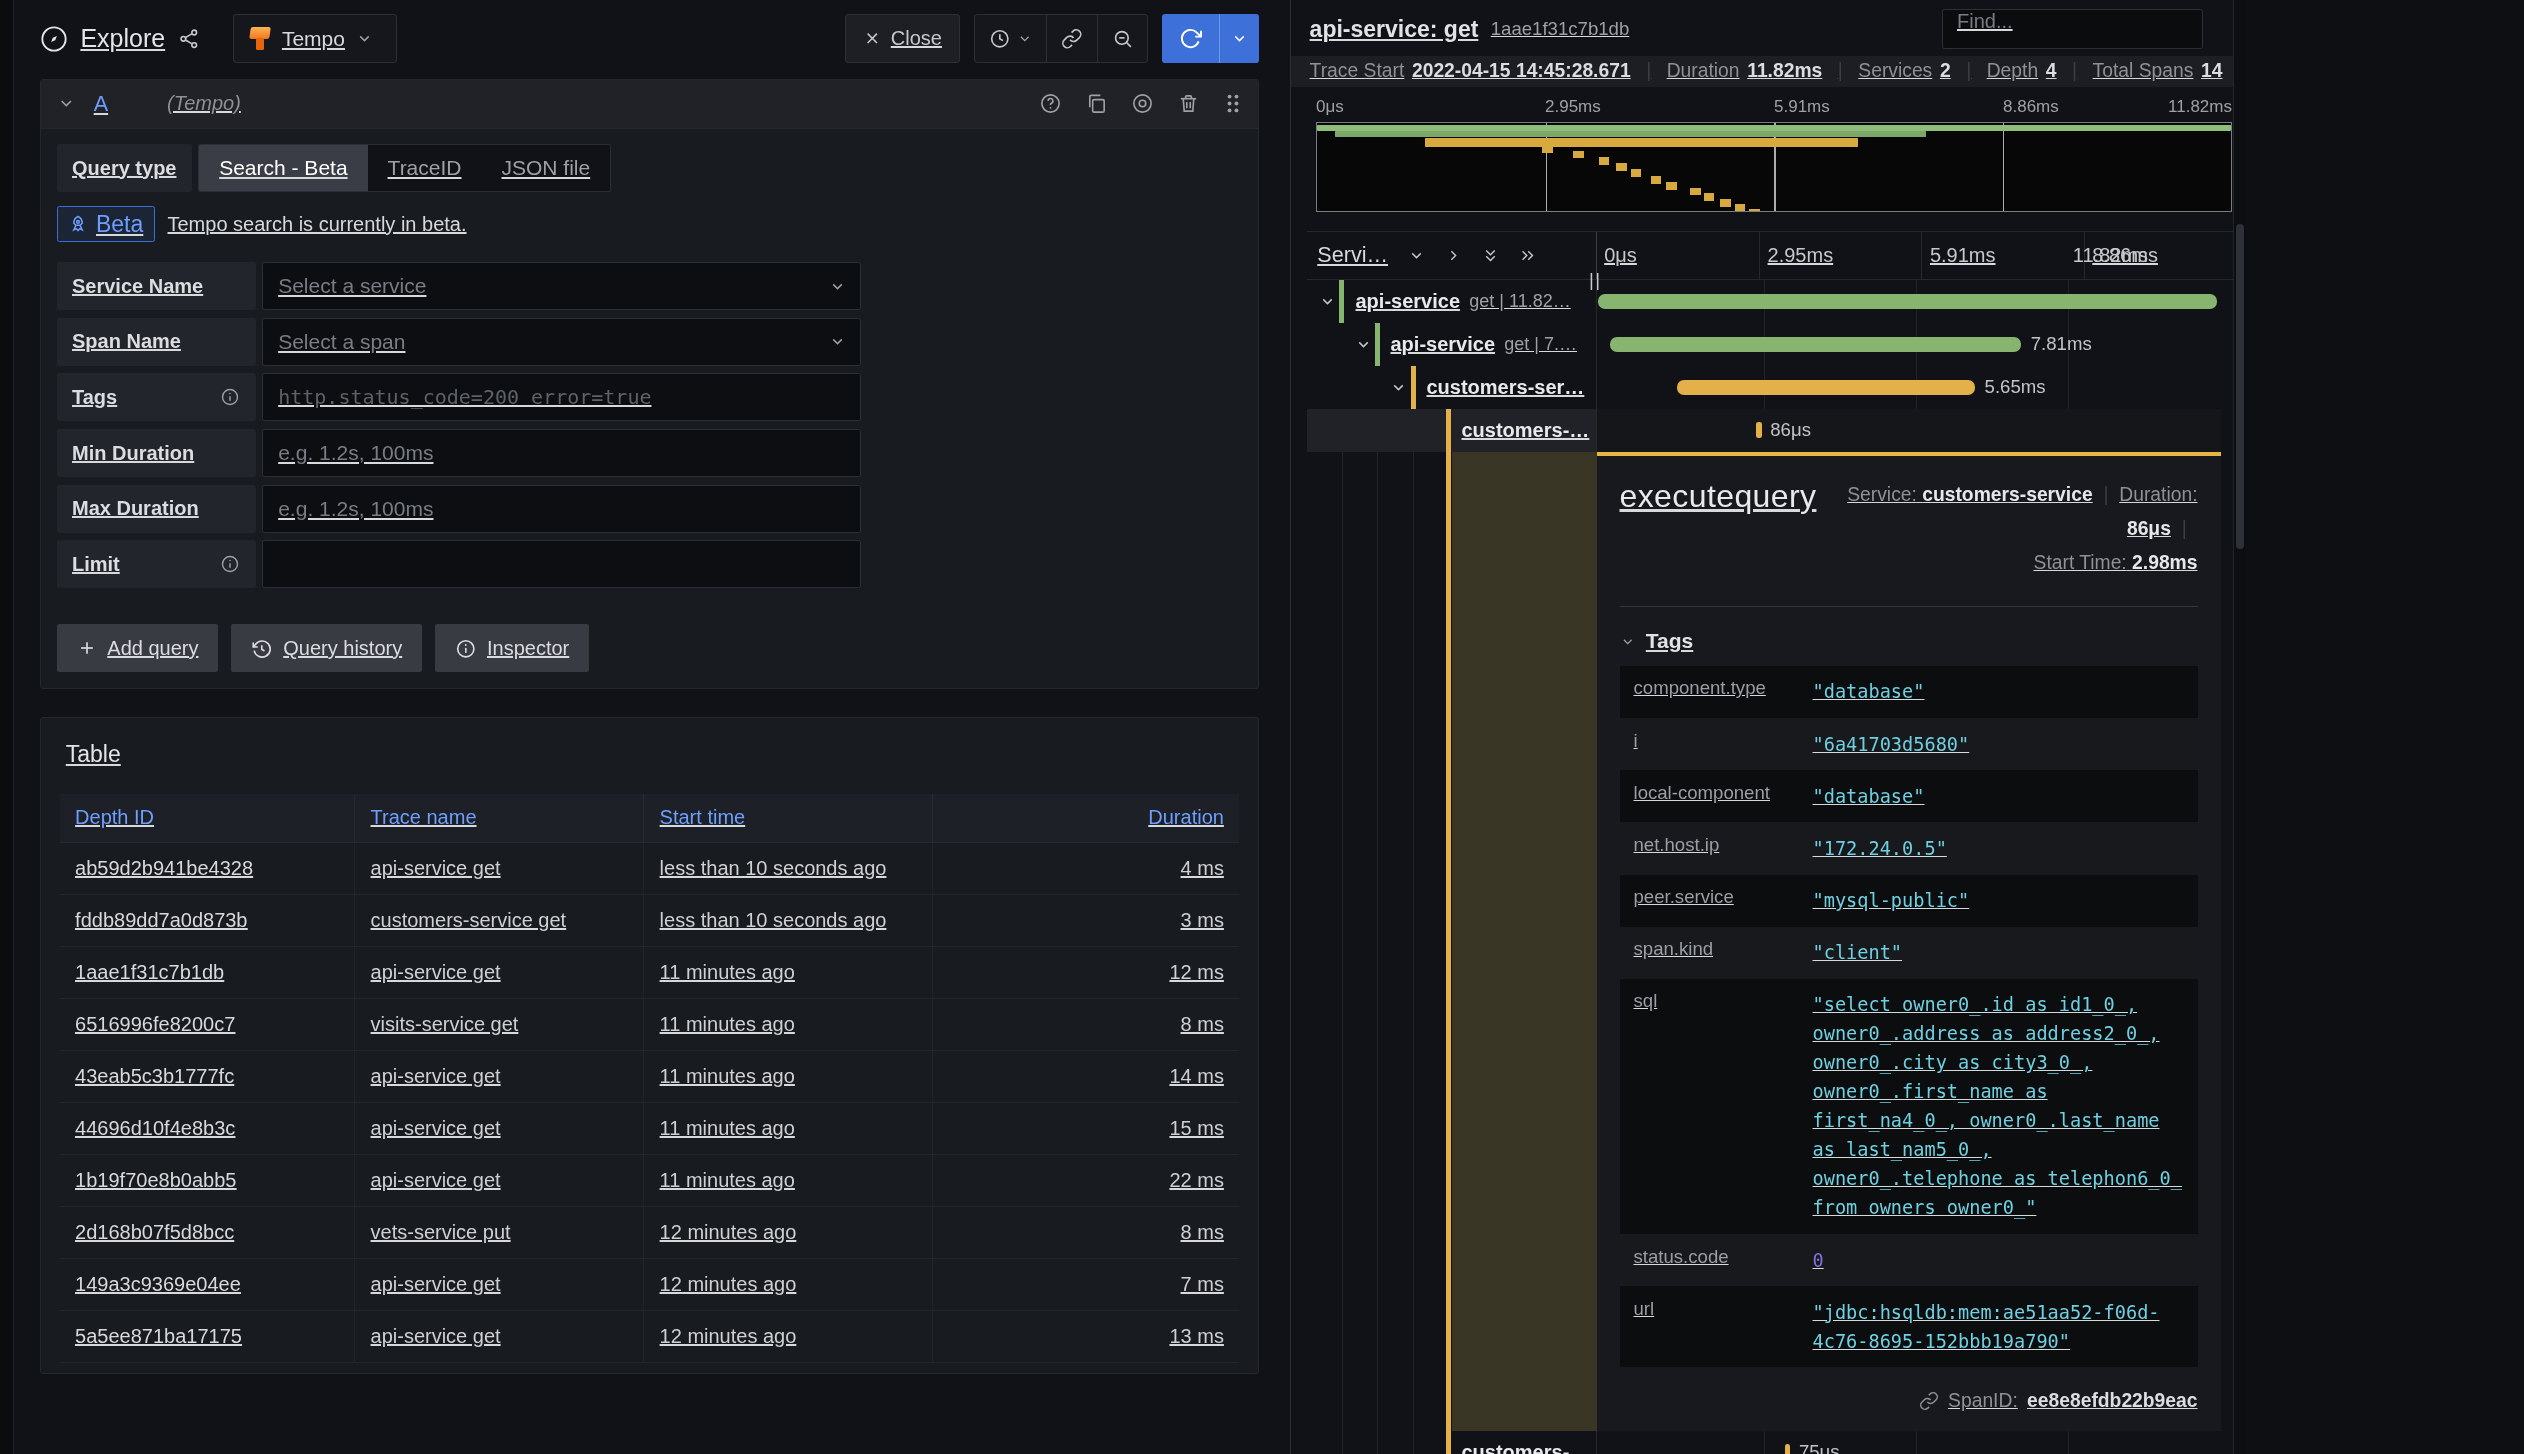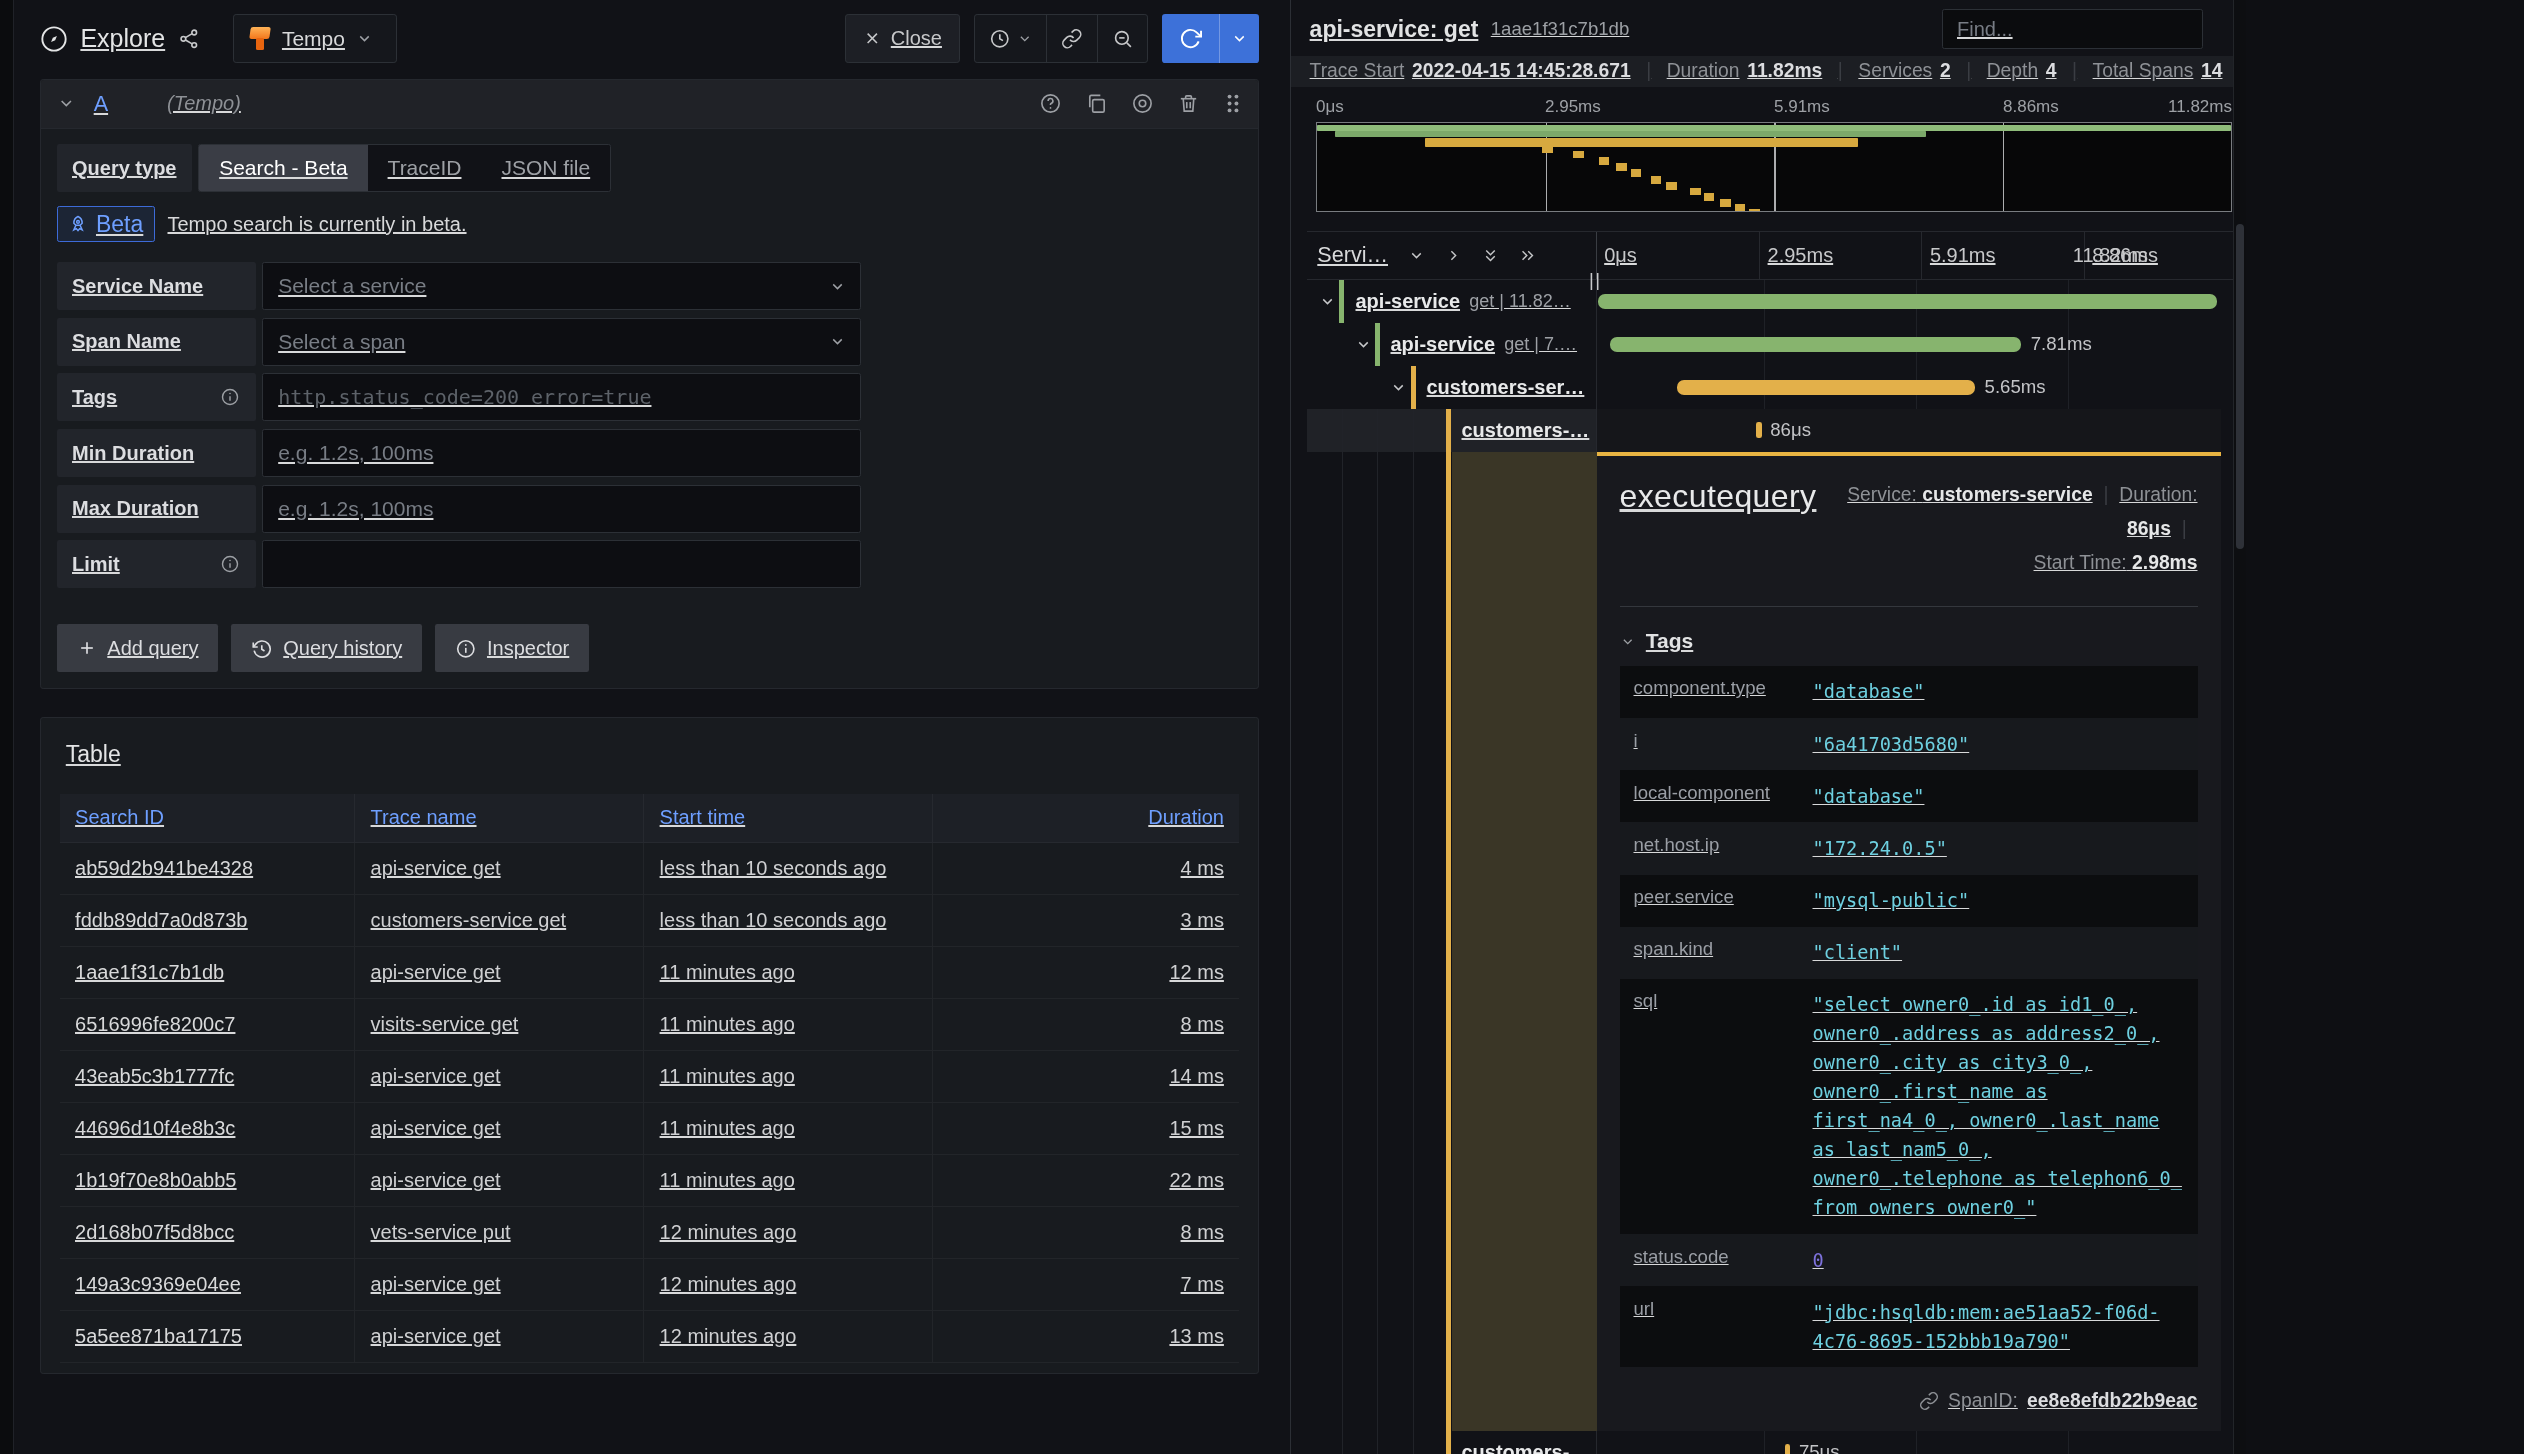--- a/index.html
+++ b/index.html
@@ -62,21 +62,21 @@
   .trace-table td.id-cell a { color:#d8d9da; text-decoration:underline; cursor:pointer; }
   col.c1{width:25%;} col.c2{width:24.5%;} col.c3{width:24.5%;} col.c4{width:26%;}
 
   
   .right-pane { flex:1; height:100%; position:relative; background:#111217; overflow:hidden; }
   .r-scroll-gutter { position:absolute; right:0; top:0; bottom:0; width:13px; background:#0d0e11; border-left:0.8px solid #222529; }
   .r-scroll-thumb { position:absolute; right:2.3px; top:224px; width:7.7px; height:325px; background:#2e3138; border-radius:3.9px; }
   .r-header { height:51px; display:flex; align-items:center; padding:7.7px 43px 0 18.6px; }
   .r-title { font-size:23px; font-weight:600; color:#e2e3e4; }
   .r-trace-id { font-size:18.6px; color:#9da0a5; margin-left:12.4px; }
-  .find-input { margin-left:auto; width:261px; height:40px; background:#0b0c0e; border:0.8px solid #2c3036; border-radius:2.3px; display:flex; align-items:center; padding:0 14px; color:#787d85; font-size:20px; cursor:text; }
+  .find-input { margin-left:auto; width:261px; height:40px; background:#0b0c0e; border:0.8px solid #2c3036; border-radius:2.3px; display:flex; padding:0 14px; color:#787d85; font-size:20px; cursor:text; }
   .r-meta { height:31px; margin-top:4.6px; background:#1c1e23; display:flex; align-items:center; padding:0 18.6px; font-size:19.3px; }
   .meta-item { color:#8e9196; } .meta-item b { color:#dcdde0; font-weight:600; margin-left:7.7px; }
   .meta-sep { color:#3a3d43; margin:0 15.5px; }
 
   .mini-wrap { margin:10.8px 14px 0 25px; position:relative; }
   .mini-ticks { position:relative; height:25px; }
   .mini-ticks span { position:absolute; top:0; font-size:17px; color:#9da0a5; }
   .mini-box { position:relative; height:90px; border:0.8px solid #797c80; background:#070708; overflow:hidden; }
   .mini-grid { position:absolute; top:0; bottom:0; width:1.5px; background:#c9cacc; opacity:0.85; }
   .mini-bar { position:absolute; border-radius:0.8px; }
@@ -400,21 +400,21 @@
       <div class="table-title">Table</div>
       <table class="trace-table">
         <colgroup>
             <col class="c1">
             <col class="c2">
             <col class="c3">
             <col class="c4">
           </colgroup>
         <thead>
             <tr id="trace-table-head">
-              <th>Search ID</th>
+              <th>Depth ID</th>
               <th>Trace name</th>
               <th>Start time</th>
               <th>Duration</th>
             </tr>
           </thead>
         <tbody id="trace-table-body">
             <tr>
               <td class="id-cell"><a>ab59d2b941be4328</a></td>
               <td>api-service get</td>
               <td>less than 10 seconds ago</td>

